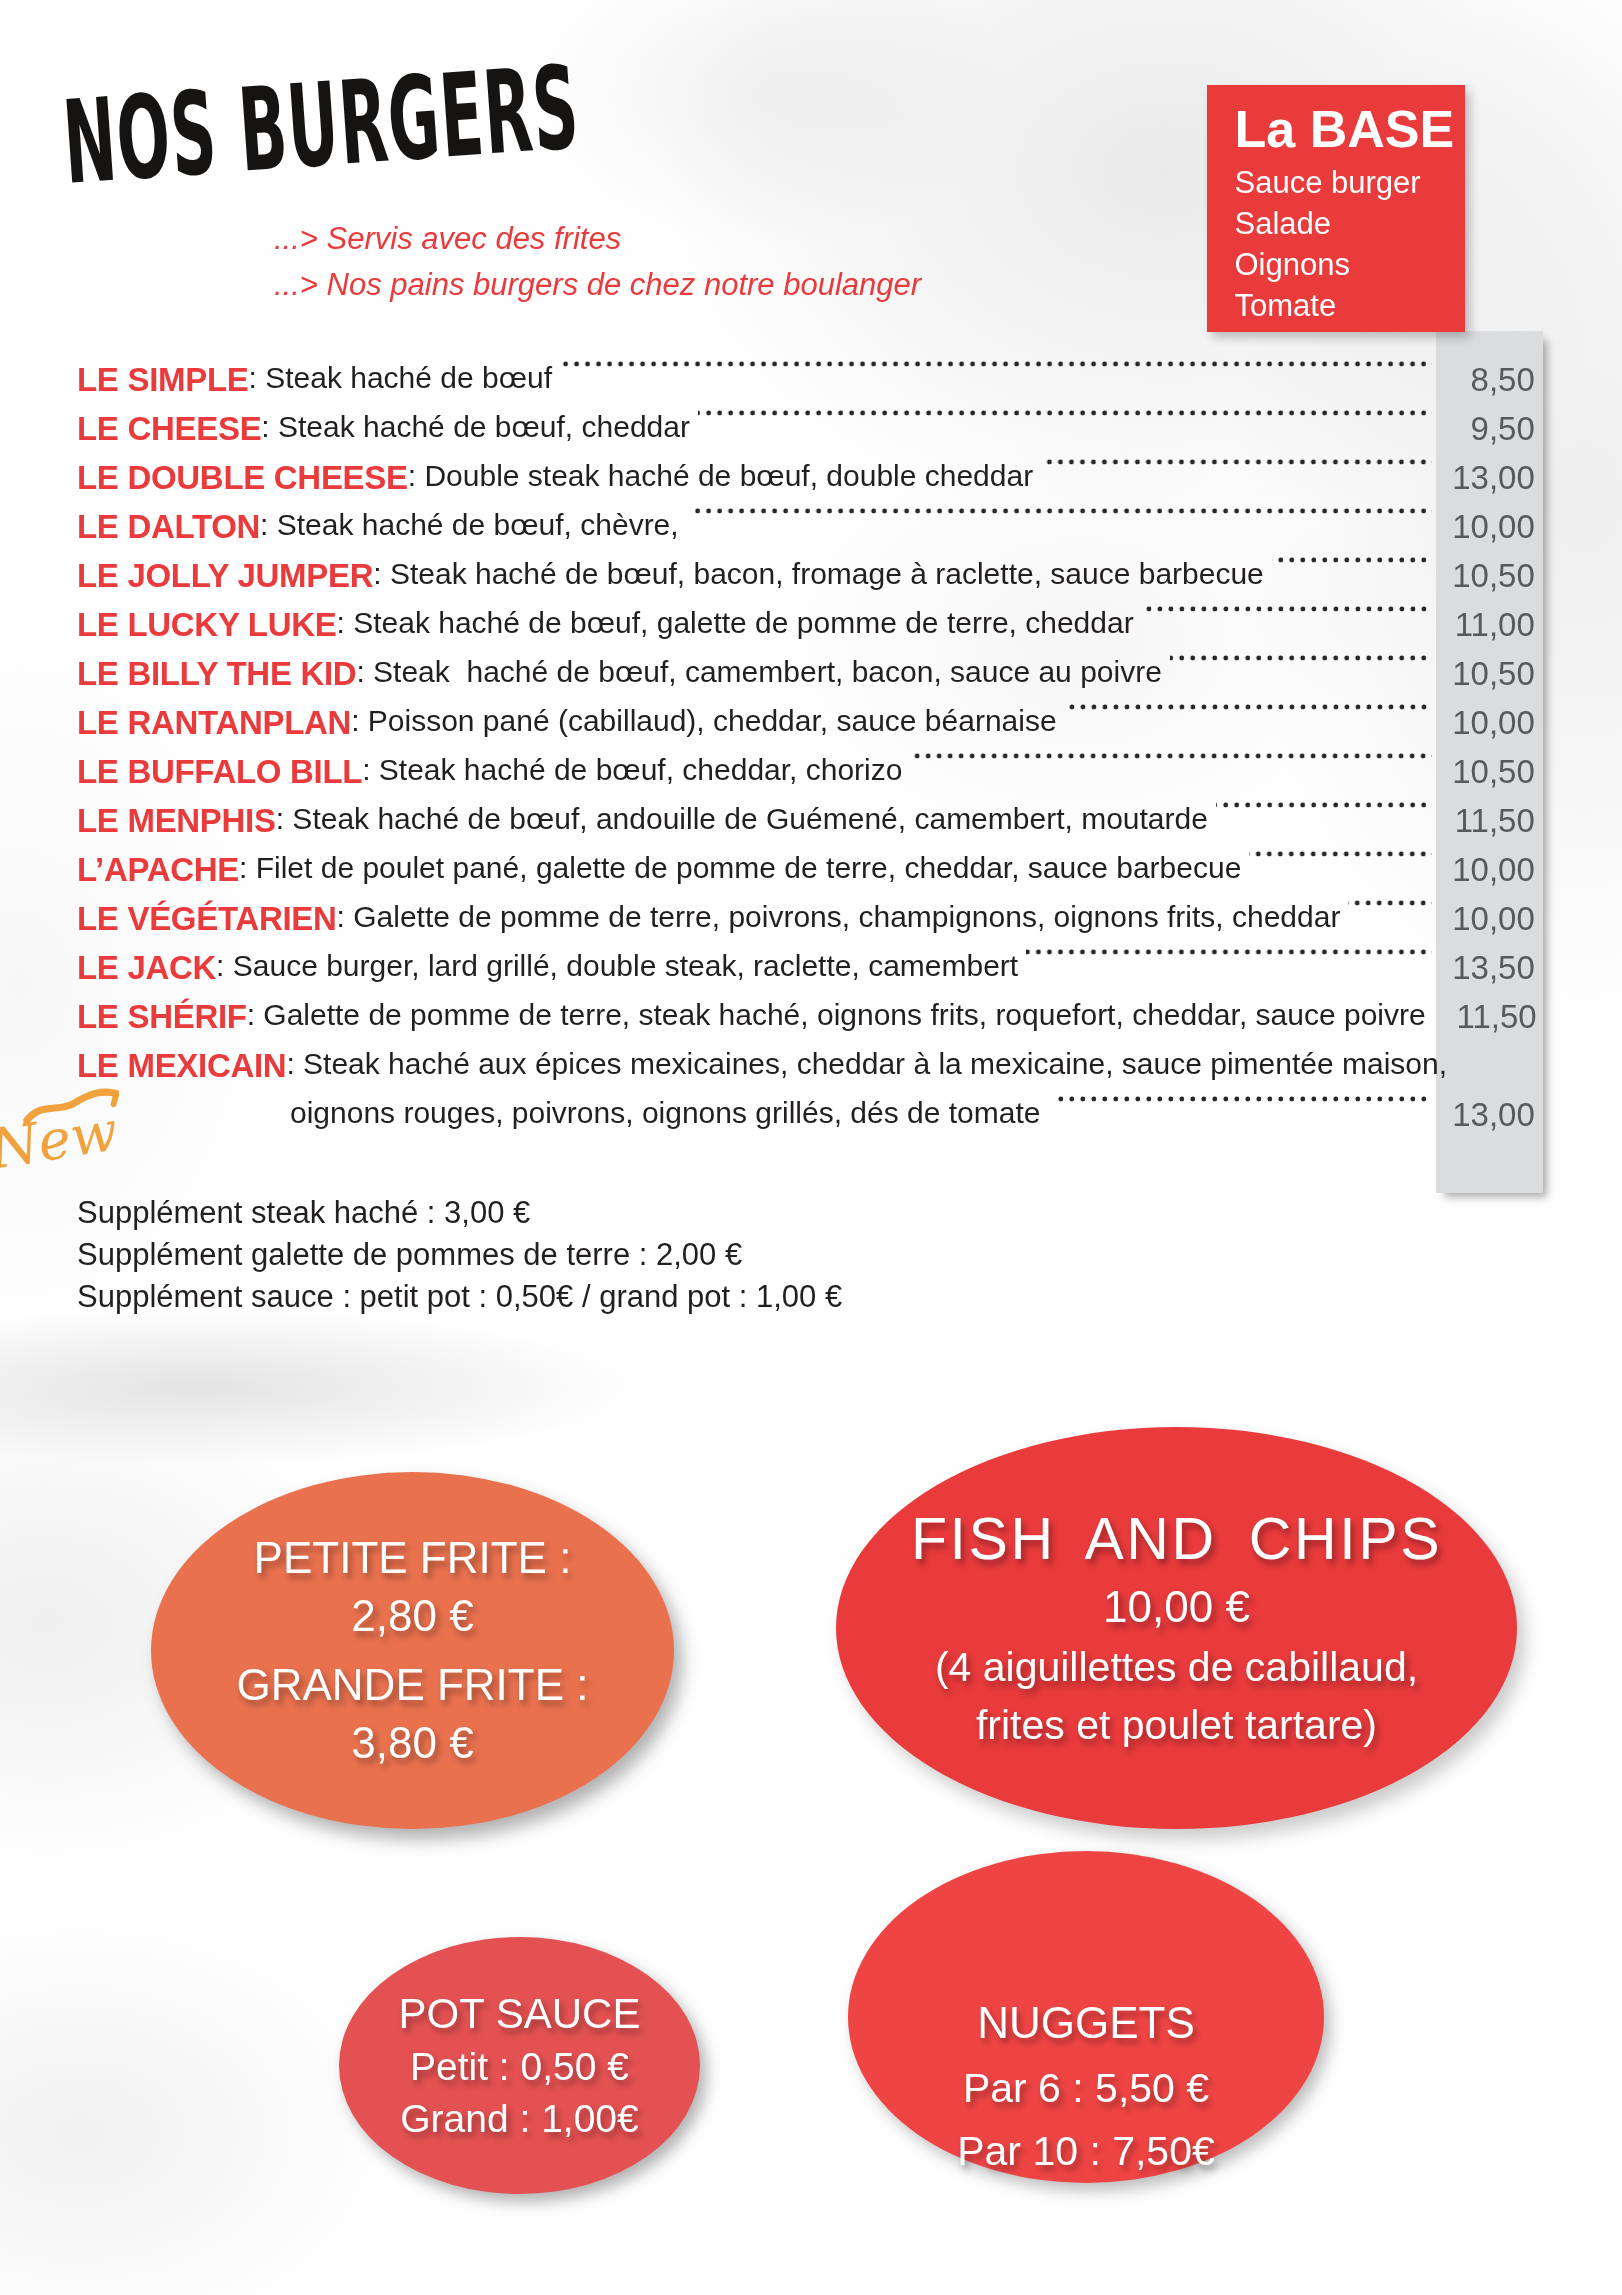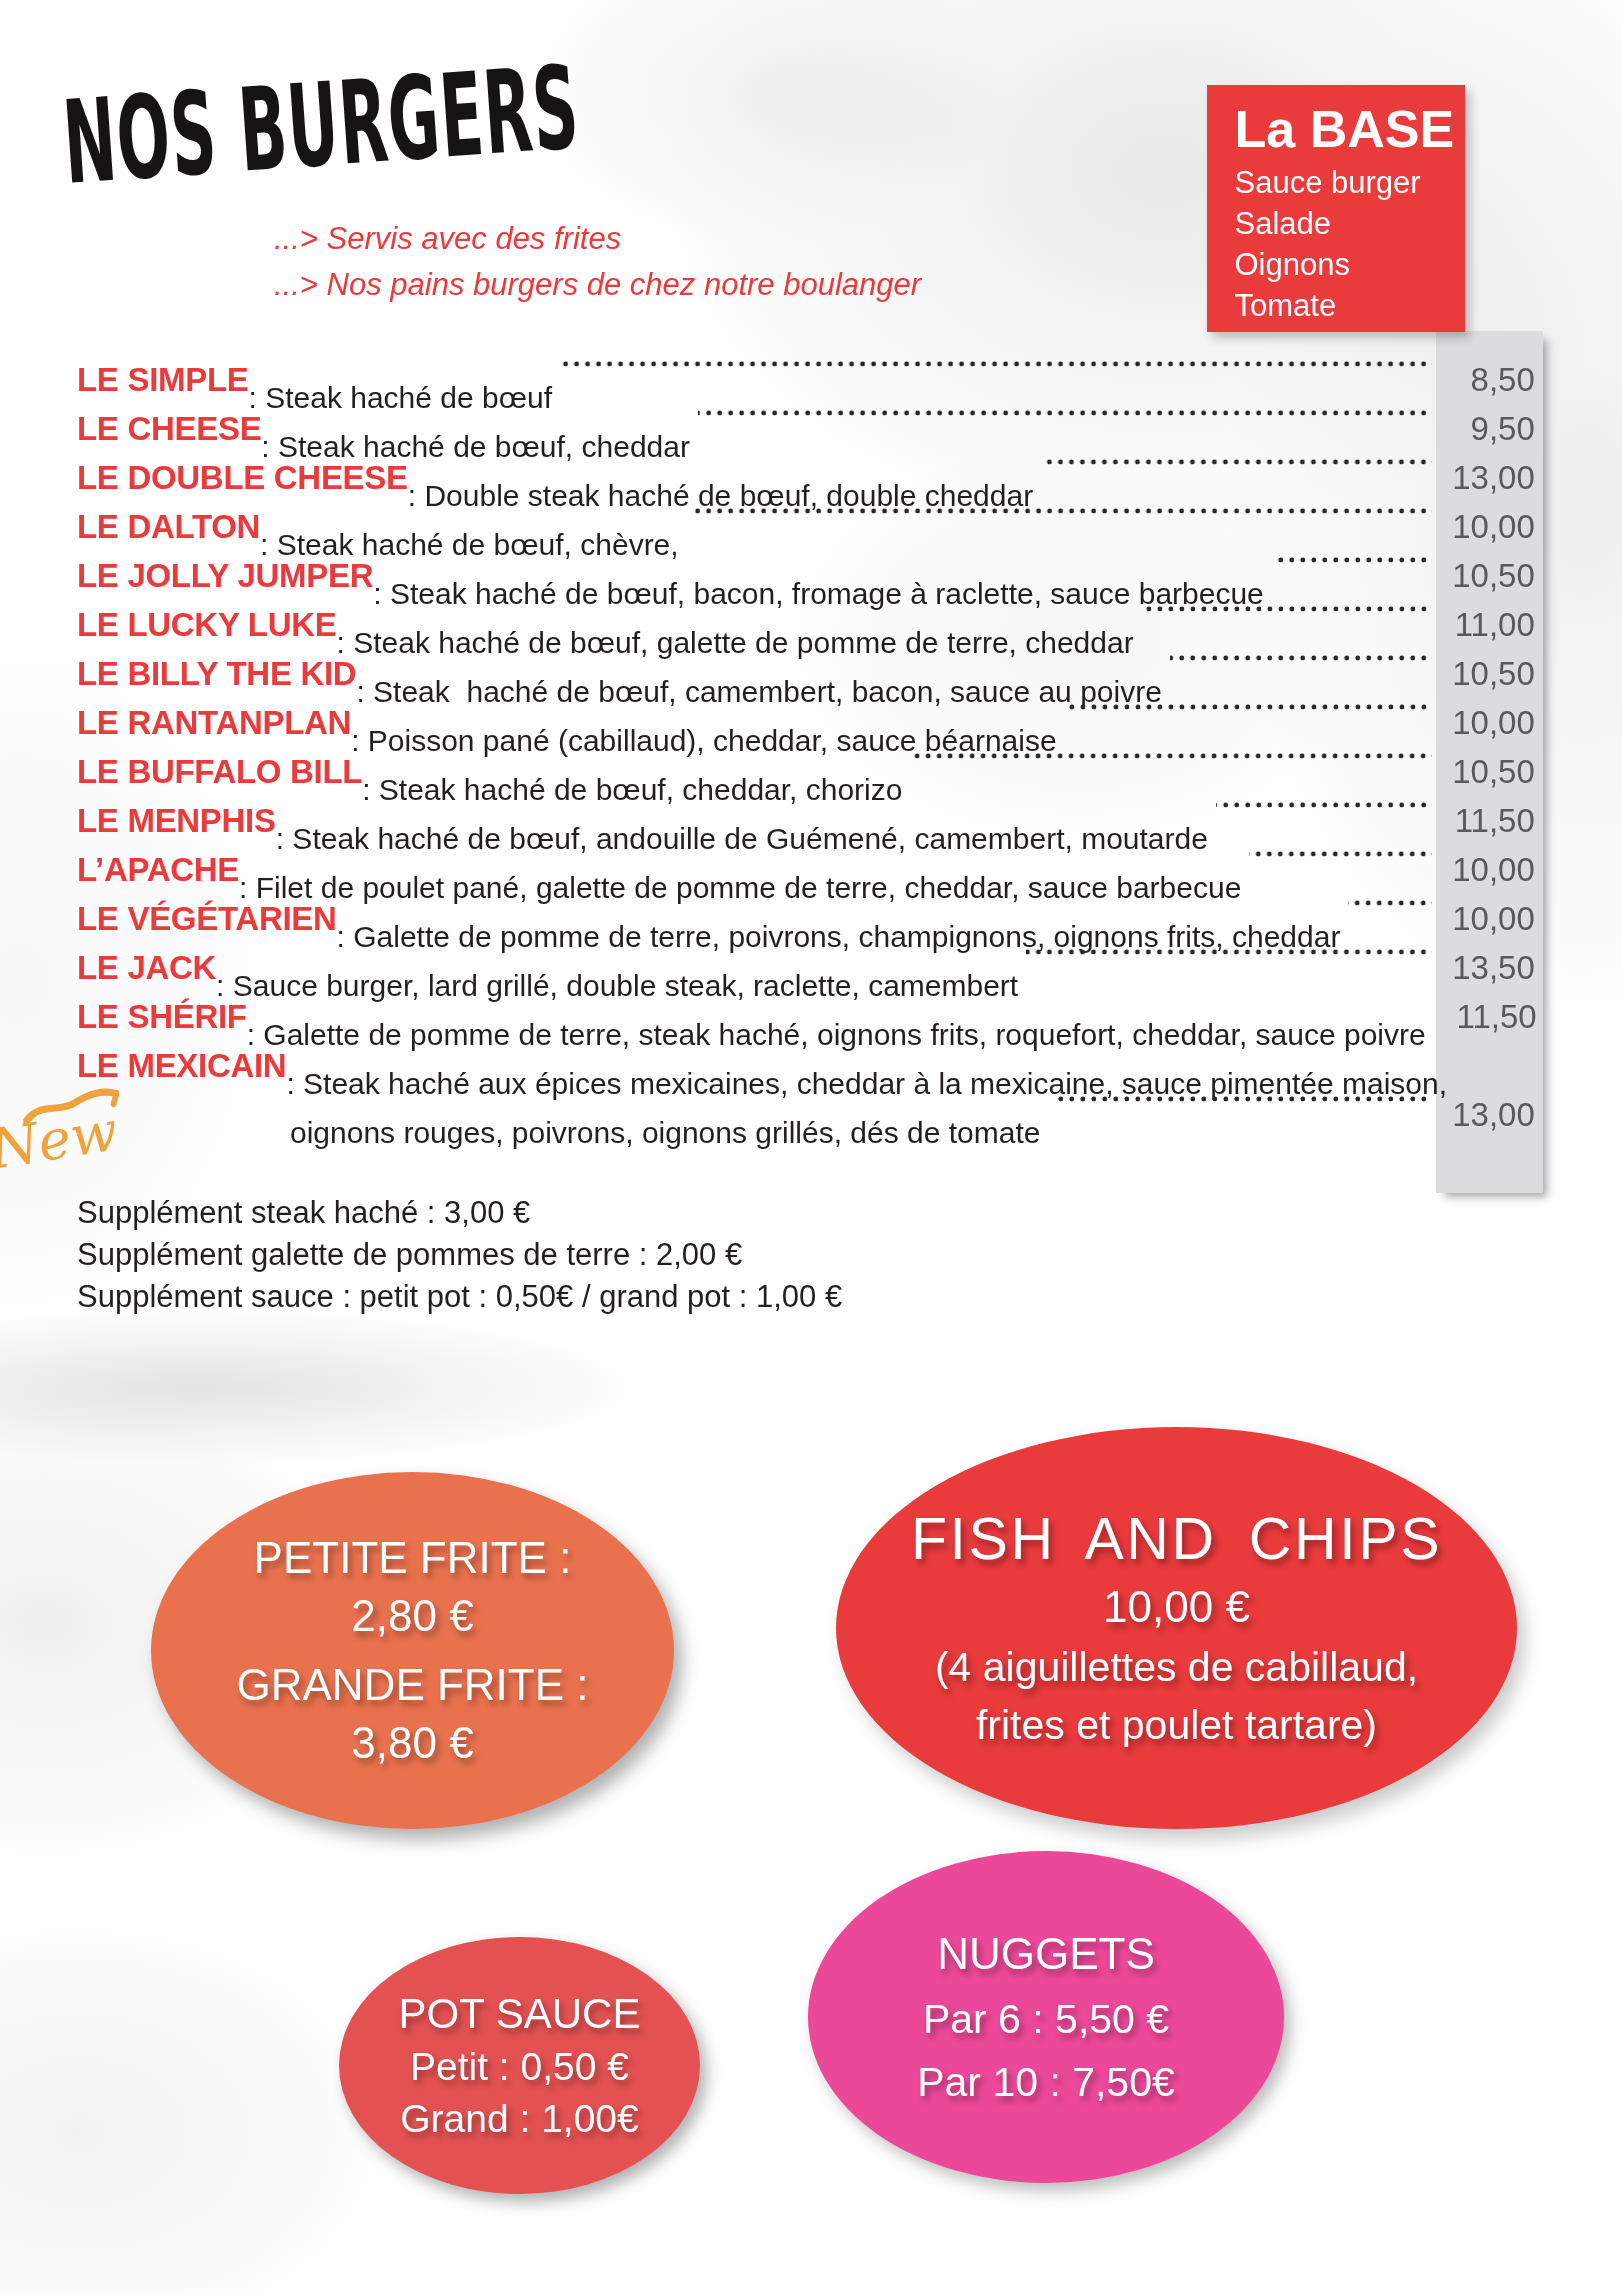--- a/index.html
+++ b/index.html
@@ -27,21 +27,21 @@
   .base-title{margin:15.7px 0 5.2px 27.5px;font-size:52px;font-weight:700;letter-spacing:0px;line-height:56px;}
   .base-item{margin-left:27.5px;font-size:31px;line-height:41px;font-weight:400;}
   
   .gray-band{position:absolute;left:1436px;top:331px;width:107px;height:862px;background:#DBDCDE;
              box-shadow:6.5px 6.5px 7.9px -2.6px rgba(70,70,70,0.45);}
   
   .menu{position:absolute;left:77px;top:361px;width:1467px;}
   .mrow{display:flex;align-items:flex-start;height:49px;}
   .mrow.cont{height:73px;margin-left:213px;}
   .nm{font-weight:700;color:#E93A3C;font-size:33px;letter-spacing:-0.3px;white-space:pre;padding-bottom:8.5px;}
-  .ds{color:#231F20;font-size:30px;white-space:pre;padding-bottom:8.5px;margin-top:20px;}
+  .ds{color:#231F20;font-size:30px;white-space:pre;padding-bottom:8.5px;}
   .leader{flex:1 1 0;min-width:0;height:5.9px;margin:0 5.2px 13.7px 7.9px;
           background-image:radial-gradient(circle at 2.9px 2.9px,#2A2627 2.2px,rgba(0,0,0,0) 2.7px);
           background-size:11px 5.9px;background-repeat:repeat-x;background-position:right bottom;}
   .pr{flex:0 0 98px;text-align:right;font-size:33px;color:#58595B;padding-bottom:7.2px;padding-right:9.2px;}
   
   .supplements{position:absolute;left:77px;top:1192px;font-size:31px;line-height:42px;color:#231F20;}
   
   .new-swoosh{position:absolute;left:22px;top:1089px;transform:rotate(-6deg);}
   .new-text{position:absolute;left:-10.5px;top:1108px;font-family:"DejaVu Serif",serif;font-style:italic;
             font-size:55px;color:#F0A23D;transform:rotate(-9deg);}
@@ -55,22 +55,22 @@
   .frites .gap{margin-top:10.5px;}
   .fish{left:836px;top:1427px;width:681px;height:402px;background:#E93A3C;
         box-shadow:7.9px 10.5px 17px rgba(0,0,0,0.20);}
   .fish .t{font-size:59px;letter-spacing:2.6px;word-spacing:13px;line-height:73px;text-align:right;}
   .fish .p{font-size:44px;line-height:62px;}
   .fish .d{font-size:41px;line-height:58px;}
   .pot{left:339px;top:1937px;width:361px;height:257px;background:#E45152;
        box-shadow:6.5px 7.9px 14.4px rgba(0,0,0,0.30);}
   .pot .t{font-size:42px;line-height:55px;}
   .pot .d{font-size:39px;line-height:52px;}
-  .nuggets{left:808px;top:1851px;width:476px;height:332px;background:#ec4899;
-           box-shadow:6.5px 7.9px 14.4px rgba(0,0,0,0.25);}
+  .nuggets{left:848px;top:1851px;width:476px;height:332px;background:#ef4444;
+           box-shadow:6.5px 7.9px 14.4px rgba(0,0,0,0.25);justify-content:flex-end;}
   .nuggets .t{font-size:44px;line-height:68px;}
   .nuggets .d{font-size:41px;line-height:63px;}
 </style>
 </head>
 <body>
 
 <div class="page">
   <div class="texture"></div>
 
   <div class="gray-band"></div>

